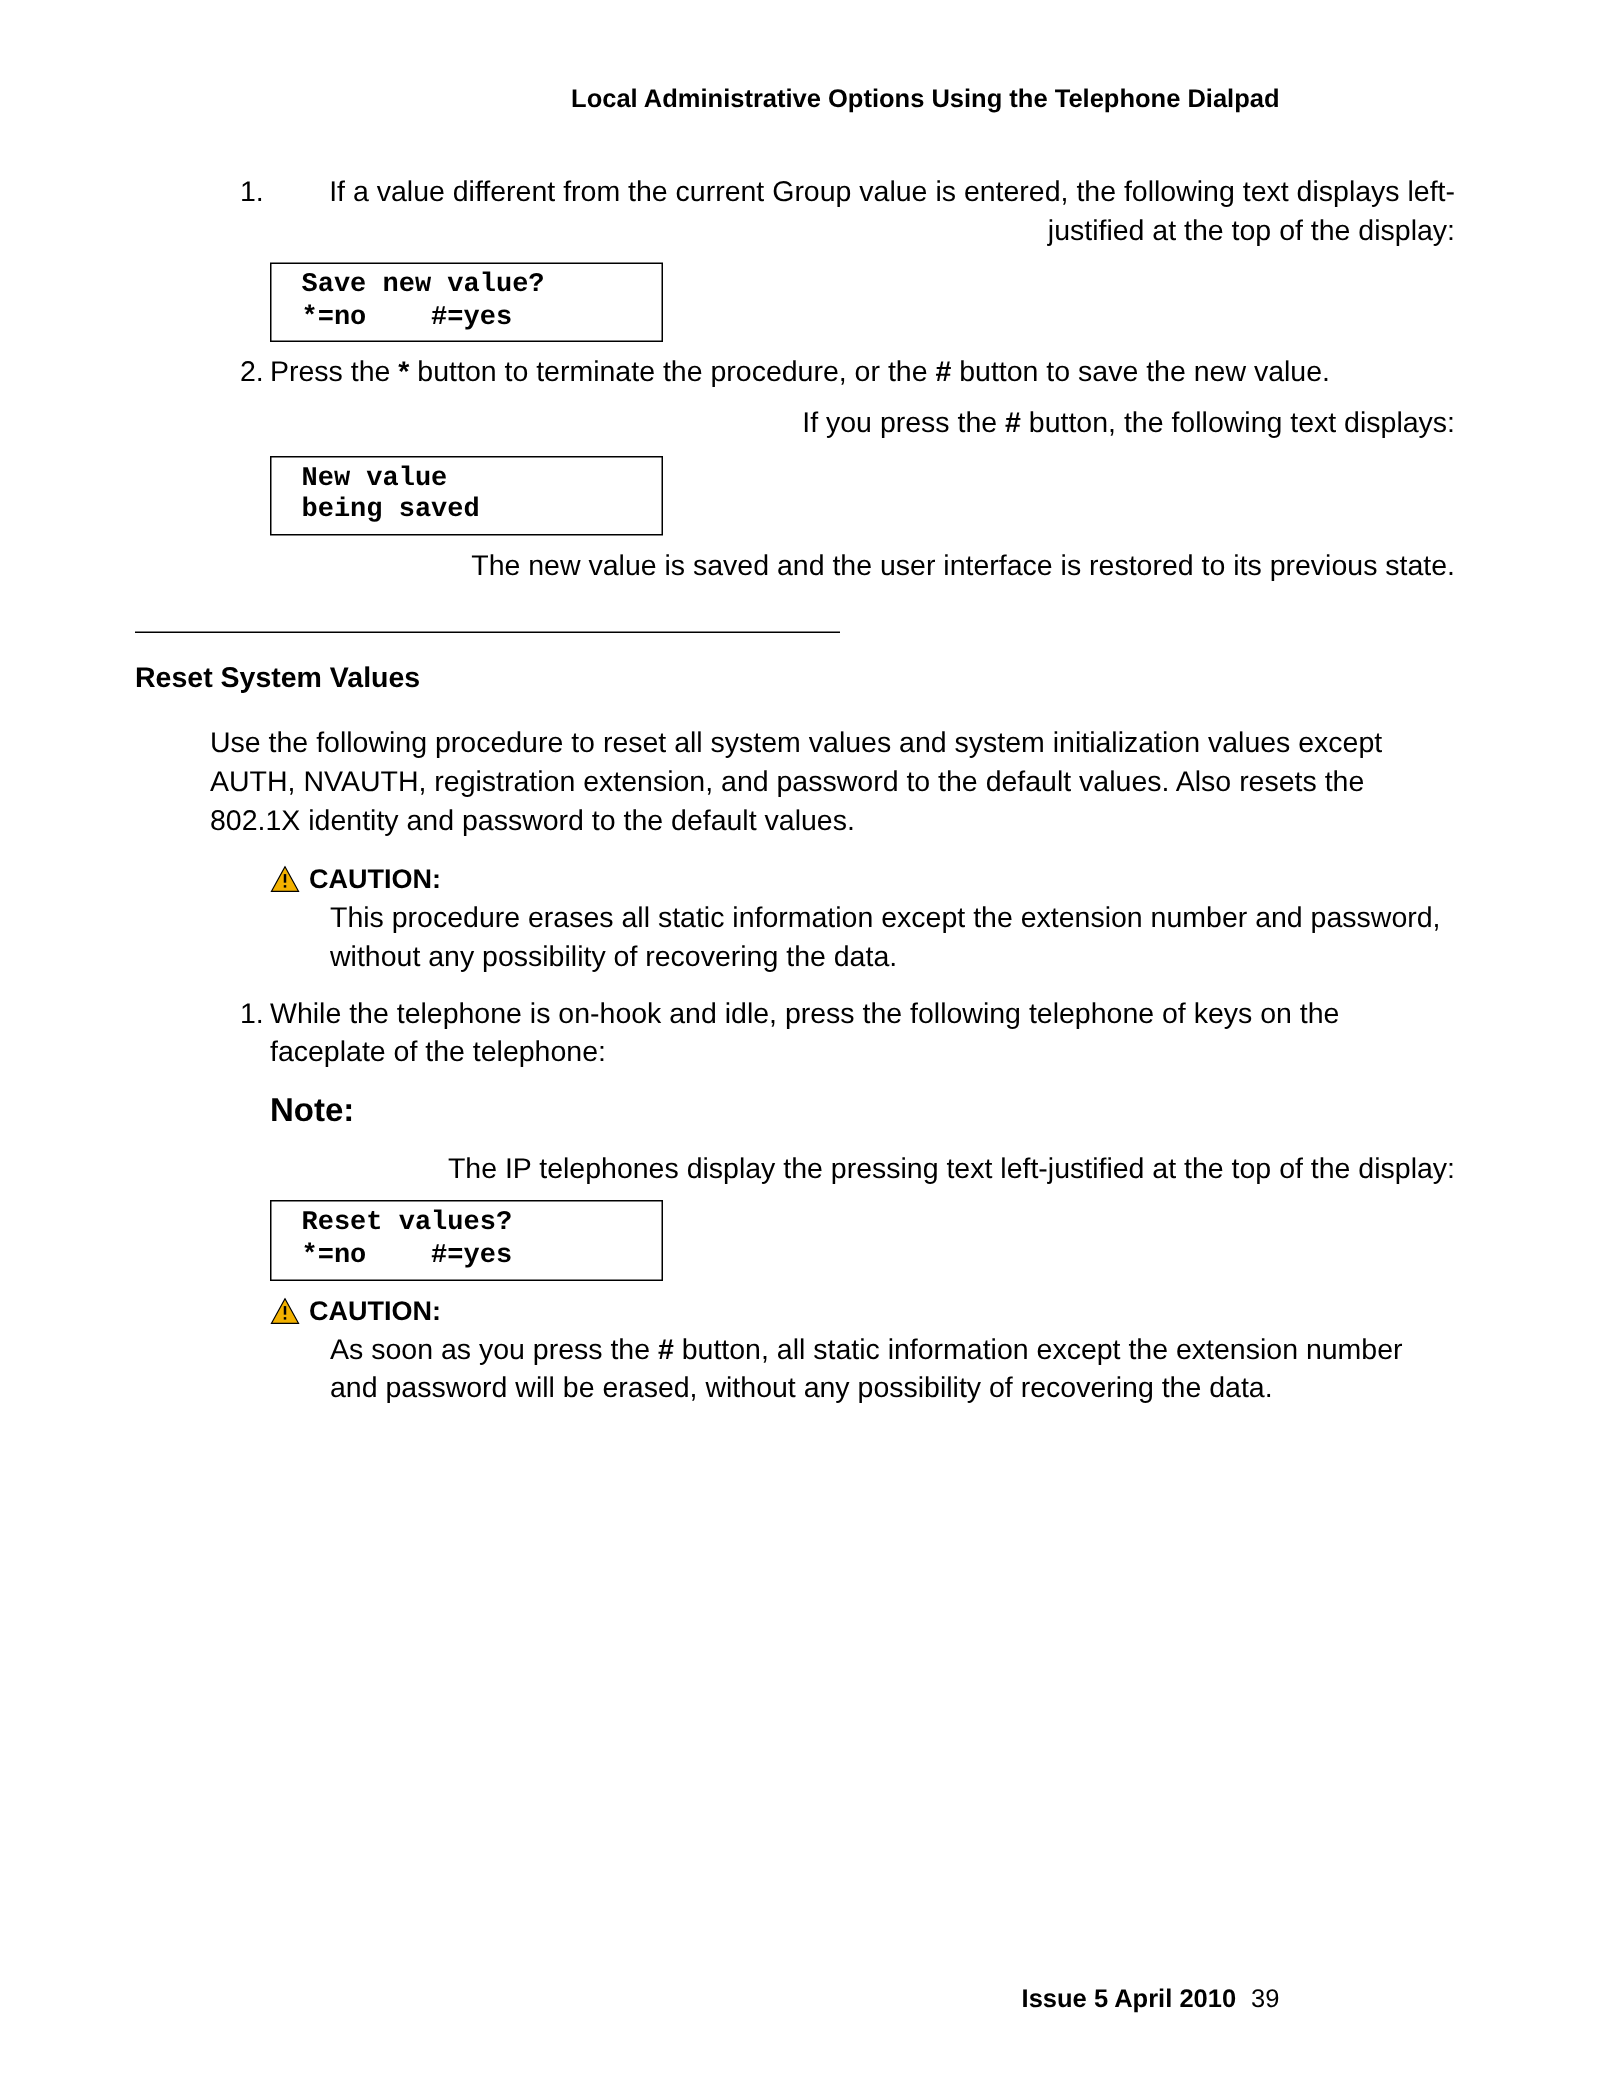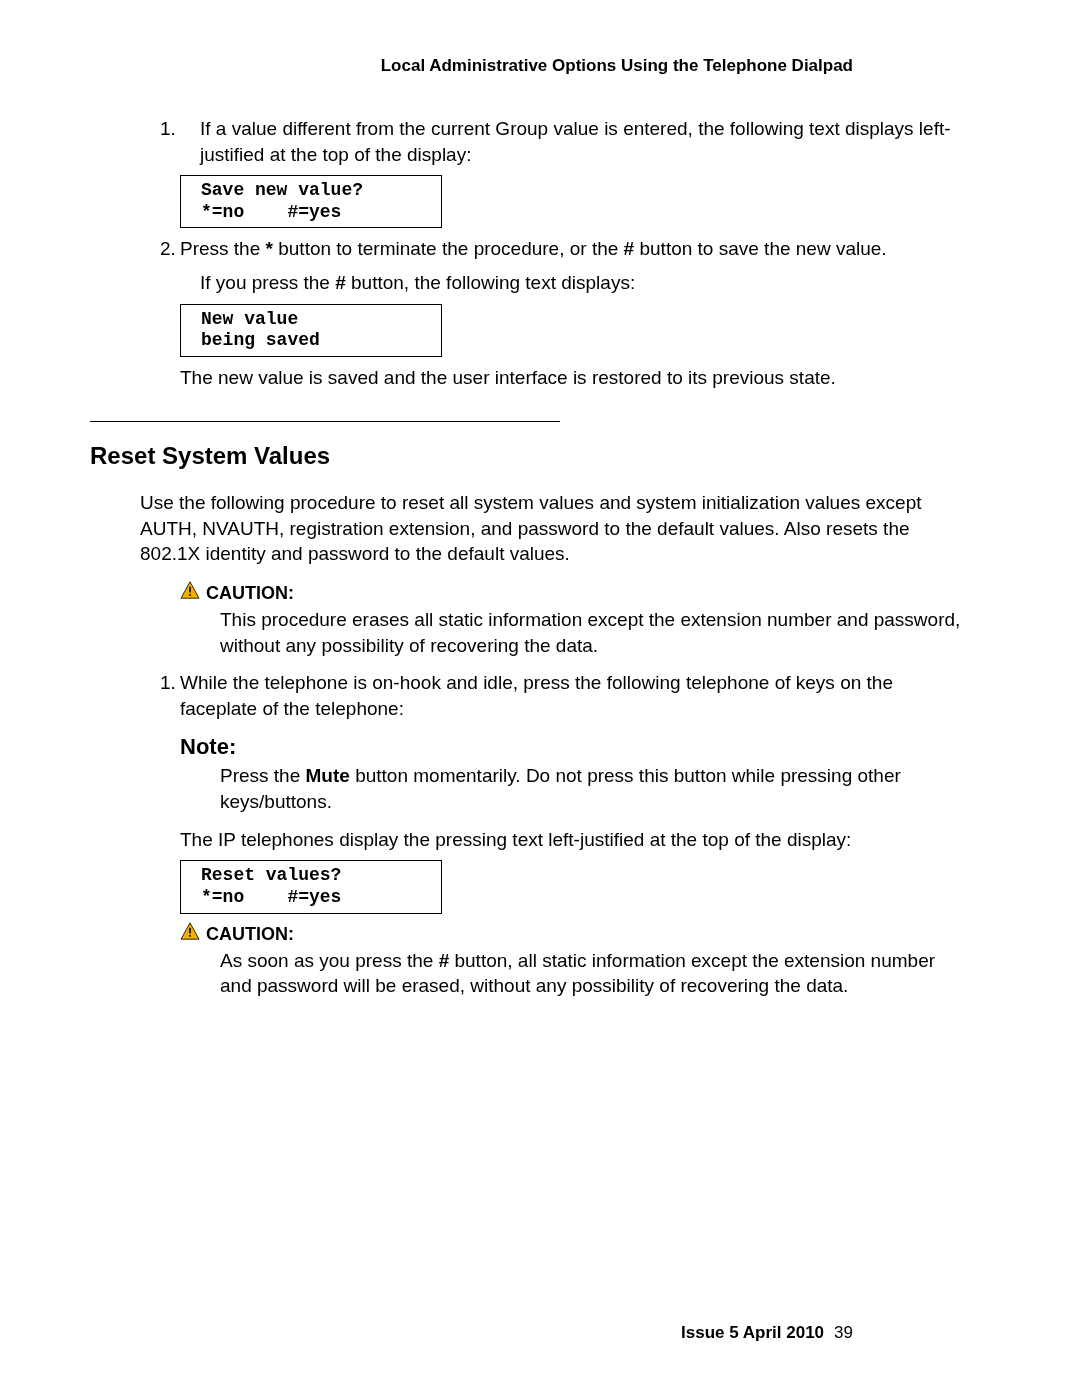--- a/index.html
+++ b/index.html
@@ -36,20 +36,21 @@
     margin-bottom: 8px;
   }
   .ol-item .num {
     position: absolute;
     left: 0;
     top: 0;
   }
   .indent {
     margin-left: 20px;
     margin-top: 8px;
+    text-align: right;
   }
   .code-box {
     border: 1px solid #000;
     width: 220px;
     padding: 4px 20px;
     font-family: "Courier New", monospace;
     font-size: 18px;
     font-weight: bold;
     white-space: pre;
     line-height: 1.2;
@@ -58,36 +59,37 @@
     margin-left: 20px;
   }
   .hr {
     border: none;
     border-top: 1px solid #000;
     width: 470px;
     margin: 30px 0 18px -70px;
   }
   h2.section {
     font-family: Arial, Helvetica, sans-serif;
-    font-size: 24px;
+    font-size: 19px;
     font-weight: bold;
     margin: 0 0 18px -70px;
   }
   .body-text {
     margin-left: -20px;
     margin-bottom: 14px;
   }
   .caution-block, .note-block {
     margin-left: 20px;
     margin-bottom: 12px;
   }
   .caution-head {
     font-weight: bold;
     font-size: 18px;
     display: flex;
+    align-items: center;
     gap: 6px;
   }
   .caution-body, .note-body {
     margin-left: 40px;
     margin-top: 2px;
   }
   .note-head {
     font-weight: bold;
     font-size: 22px;
   }
@@ -148,23 +150,20 @@
       <div class="caution-body">This procedure erases all static information except the extension number and password, without any possibility of recovering the data.</div>
     </div>
 
     <div class="ol-item">
       <span class="num">1.</span>
       <span>While the telephone is on-hook and idle, press the following telephone of keys on the faceplate of the telephone:</span>
     </div>
 
     <div class="note-block" style="margin-left:20px; margin-top:10px;">
       <div class="note-head">Note:</div>
-      <div class="note-body">
-        <span>Press the </span><b>Mute</b><span> button momentarily. Do not press this button while pressing other keys/buttons.</span>
-      </div>
     </div>
 
     <div class="indent" style="margin-top:10px;">The IP telephones display the pressing text left-justified at the top of the display:</div>
 
     <div class="code-box">Reset values?
 *=no    #=yes</div>
 
     <div class="caution-block">
       <div class="caution-head">
         <svg class="caution-icon" viewBox="0 0 24 22">

